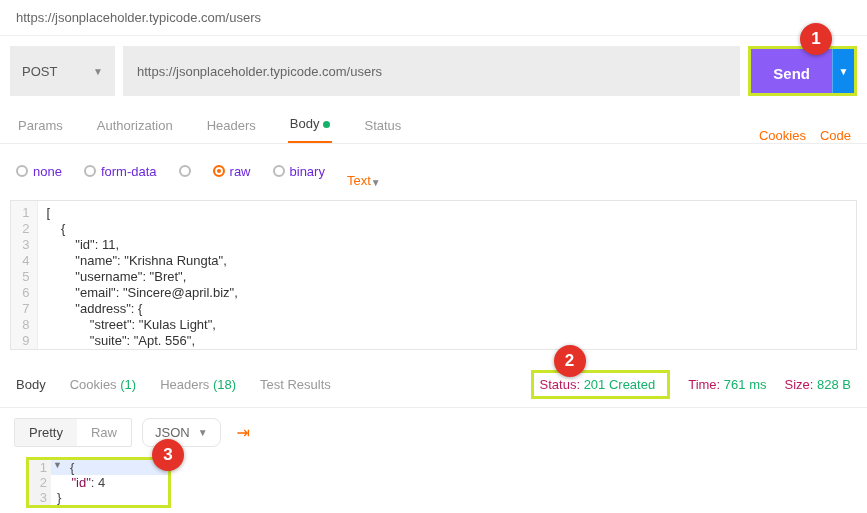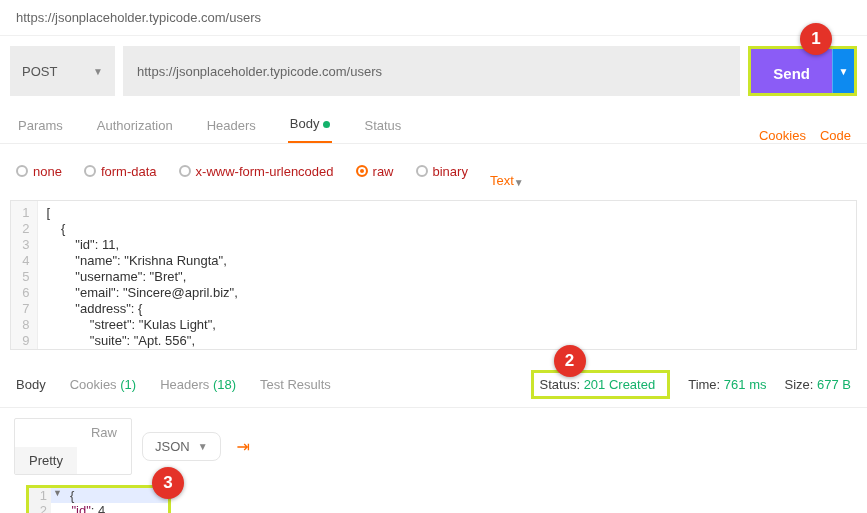--- a/index.html
+++ b/index.html
@@ -19,46 +19,46 @@
   
   .tabs { display: flex; align-items: flex-end; padding: 0 16px; border-bottom: 1px solid #eee; gap: 30px; position: relative; }
   .tab { padding: 10px 2px; color: #999; cursor: pointer; }
   .tab.active { color: #444; border-bottom: 2px solid #ff6b00; }
   .dot { display: inline-block; width: 7px; height: 7px; border-radius: 50%; background: #14b26b; margin-left: 4px; vertical-align: middle; }
   .tabs-right { margin-left: auto; display: flex; gap: 14px; }
   .tabs-right span { color: #ff6b00; cursor: pointer; }
 
   
   .radios { display: flex; align-items: center; gap: 22px; padding: 10px 16px 8px; }
-  .radio { display: flex; align-items: center; gap: 5px; color: #b91c1c; cursor: pointer; }
+  .radio { display: flex; align-items: center; gap: 5px; color: #6d28d9; cursor: pointer; }
   .rdio { width: 12px; height: 12px; border: 2px solid #bbb; border-radius: 50%; display: inline-block; }
   .rdio.checked { border-color: #ff6b00; box-shadow: inset 0 0 0 2px #fff, inset 0 0 0 6px #ff6b00; }
   .textdd { color: #ff6b00; display: flex; align-items: flex-end; cursor: pointer; margin-top: 19px; }
   .textdd .caret { font-size: 10px; color: #888; }
 
   
   .editor { border: 1px solid #e5e5e5; margin: 4px 10px 10px; display: flex; height: 150px; overflow: hidden; }
   .gutter { background: #f7f7f7; border-right: 1px solid #eee; color: #bbb; text-align: right; padding: 4px 8px 4px 4px; font-family: Menlo, Consolas, monospace; font-size: 12px; line-height: 16px; }
   .code { flex: 1; padding: 4px 8px; font-family: Menlo, Consolas, monospace; font-size: 12px; line-height: 16px; color: #333; white-space: pre; }
 
   
   .resp-head { display: flex; align-items: center; padding: 10px 16px 8px; border-bottom: 1px solid #eee; gap: 24px; }
   .rtab { color: #999; cursor: pointer; }
   .rtab.active { color: #444; }
   .rcount { color: #14b26b; }
   .resp-meta { margin-left: auto; display: flex; gap: 18px; font-size: 12px; align-items: center; }
   .status-box { border: 3px solid #cbe52b; padding: 4px 12px 4px 6px; position: relative; }
-  .meta-label { color: #404040; }
+  .meta-label { color: #be185d; }
   .meta-val { color: #14b26b; }
 
   
   .resp-bar { display: flex; align-items: center; padding: 10px 14px; gap: 10px; }
   .seg { display: flex; border: 1px solid #e5e5e5; border-radius: 2px; overflow: hidden; }
   .seg div { padding: 6px 14px; color: #999; cursor: pointer; }
-  .seg div.active { background: #f5f5f5; color: #444; margin-top: 28px; }
+  .seg div.active { background: #f5f5f5; color: #444; }
   .dd { display: flex; align-items: center; gap: 8px; border: 1px solid #e5e5e5; border-radius: 8px; padding: 6px 12px; color: #666; cursor: pointer; }
   .dd .caret { font-size: 10px; color: #888; }
   .wrap-ic { color: #ff6b00; font-size: 16px; padding: 4px 6px; cursor: pointer; }
 
   
   .resp-body { border: 3px solid #cbe52b; margin: 0 10px 16px 26px; width: 145px; position: relative; }
   .resp-body .row { display: flex; font-family: Menlo, Consolas, monospace; font-size: 12px; }
   .resp-body .gut { width: 22px; background: #f3f3f3; color: #bbb; text-align: right; padding-right: 4px; }
   .resp-body .row.hl { background: #e4ecff; }
   .resp-body .cell { padding: 0 6px; color: #444; white-space: pre; }
@@ -104,21 +104,20 @@
   <div class="radio">
       <span class="rdio"></span>
       <span>none</span>
     </div>
   <div class="radio">
       <span class="rdio"></span>
       <span>form-data</span>
     </div>
   <div class="radio">
       <span class="rdio"></span>
-      <span>x-www-form-urlencoded</span>
     </div>
   <div class="radio">
       <span class="rdio checked"></span>
       <span>raw</span>
     </div>
   <div class="radio">
       <span class="rdio"></span>
       <span>binary</span>
     </div>
   <div class="textdd">
@@ -148,21 +147,21 @@
   <div class="rtab"><span>Cookies</span> <span class="rcount">(1)</span></div>
   <div class="rtab"><span>Headers</span> <span class="rcount">(18)</span></div>
   <div class="rtab">Test Results</div>
   <div class="resp-meta">
     <div class="status-box" style="position:relative;">
       <div class="note" style="top:-28px; left:20px;">2</div>
       <span class="meta-label">Status:</span>
       <span class="meta-val">201 Created</span>
     </div>
     <div><span class="meta-label">Time:</span> <span class="meta-val">761 ms</span></div>
-    <div><span class="meta-label">Size:</span> <span class="meta-val">677 B</span></div>
+    <div><span class="meta-label">Size:</span> <span class="meta-val">828 B</span></div>
   </div>
 </div>
 
 <div class="resp-bar">
   <div class="seg">
     <div class="active">Pretty</div>
     <div>Raw</div>
   </div>
   <div class="dd">
     <span>JSON</span>

